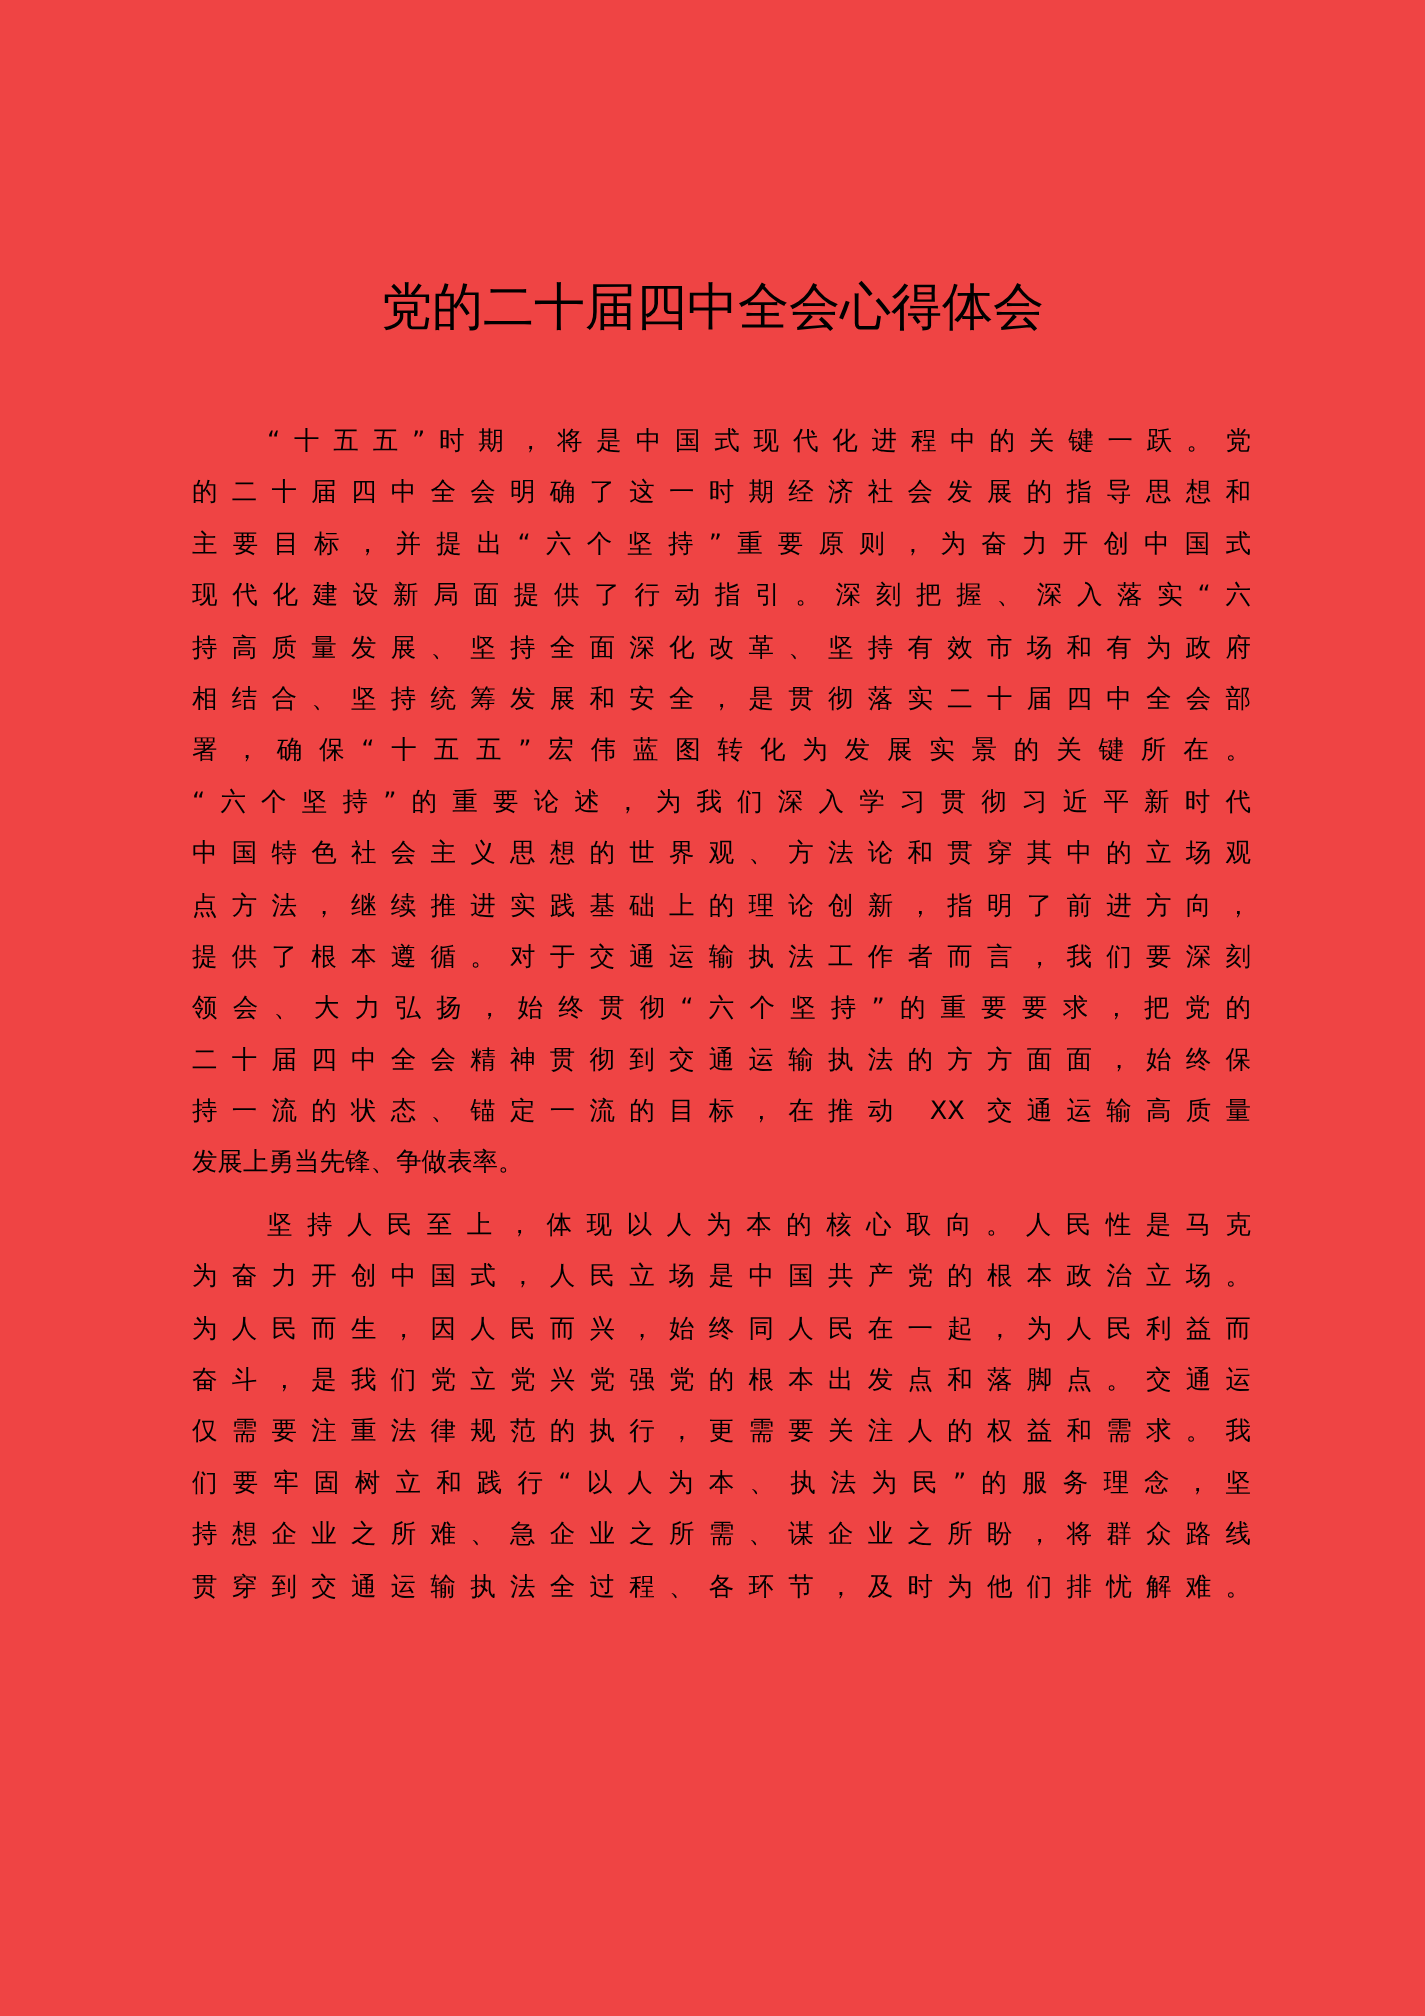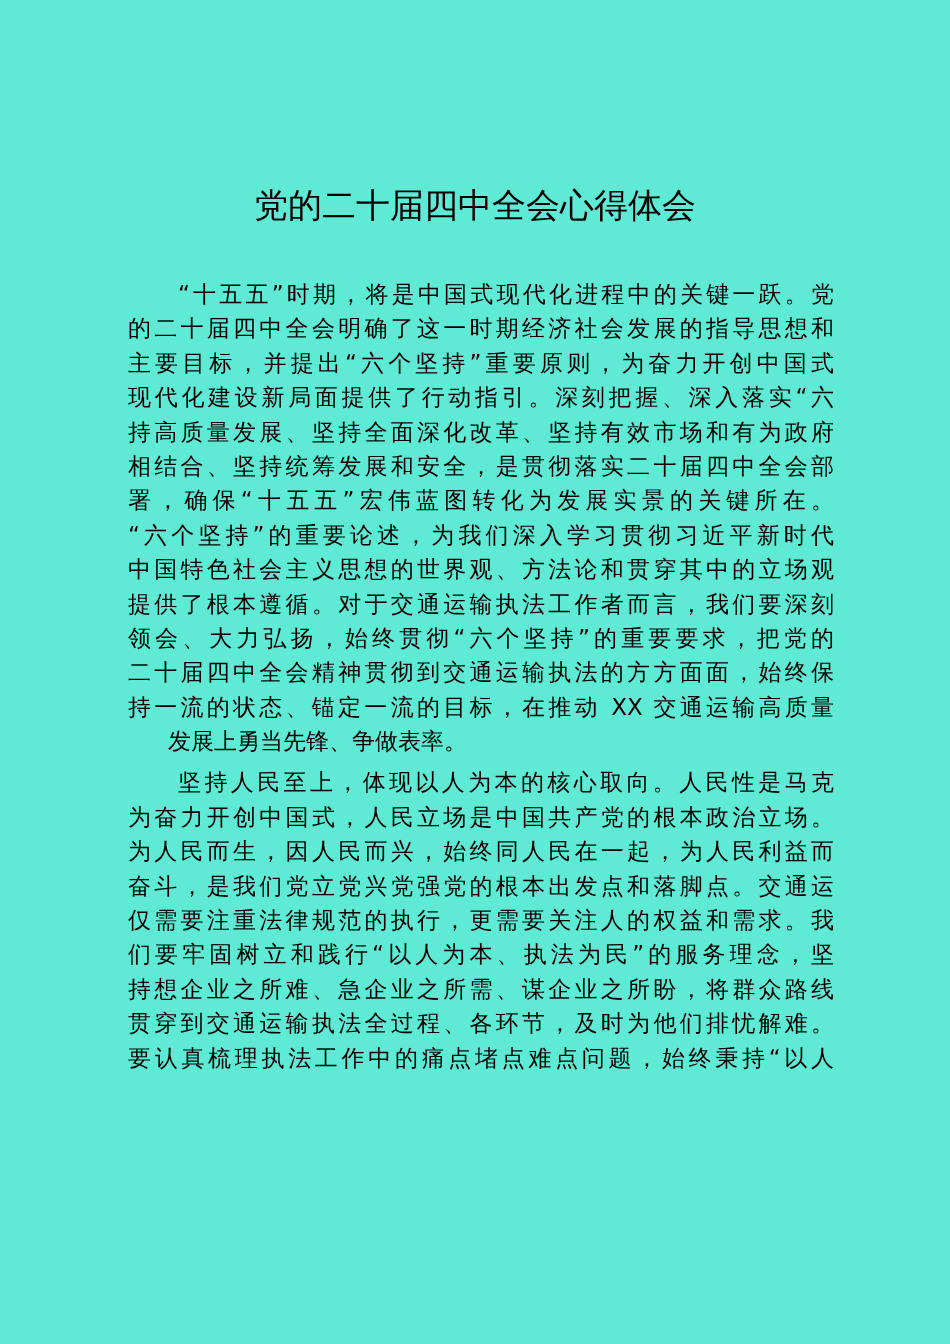--- a/index.html
+++ b/index.html
@@ -12,21 +12,21 @@
     height: 1344px;
     position: relative;
     overflow: hidden;
     font-family: "DejaVu Sans", "Liberation Sans", sans-serif;
     color: #000000;
   }
   .page {
     position: absolute;
     left: 0; top: 0;
     width: 950px; height: 1344px;
-    background: #5eead4;
+    background: #ef4444;
   }
   .title {
     position: absolute;
     left: 0;
     width: 950px;
     top: 183px;
     height: 44px;
     line-height: 44px;
     text-align: center;
     font-size: 34px;
@@ -37,29 +37,28 @@
   .body-text {
     position: absolute;
     left: 128px;
     width: 706px;
     top: 277px;
   }
   .line {
     display: block;
     height: 34.4px;
     line-height: 34.4px;
-    font-size: 23px;
+    font-size: 17px;
     white-space: nowrap;
     text-align: justify;
     text-align-last: justify;
     overflow: visible;
   }
   .line.last {
     text-align-last: left;
-    margin-left: 40px;
   }
   .line.indent {
     padding-left: 50px;
   }
   .para-gap {
     height: 7px;
   }
 </style>
 </head>
 <body>
@@ -72,33 +71,33 @@
     <div>
       <span class="line indent">“十五五”时期，将是中国式现代化进程中的关键一跃。党</span>
       <span class="line">的二十届四中全会明确了这一时期经济社会发展的指导思想和</span>
       <span class="line">主要目标，并提出“六个坚持”重要原则，为奋力开创中国式</span>
       <span class="line">现代化建设新局面提供了行动指引。深刻把握、深入落实“六</span>
       <span class="line">持高质量发展、坚持全面深化改革、坚持有效市场和有为政府</span>
       <span class="line">相结合、坚持统筹发展和安全，是贯彻落实二十届四中全会部</span>
       <span class="line">署，确保“十五五”宏伟蓝图转化为发展实景的关键所在。</span>
       <span class="line">“六个坚持”的重要论述，为我们深入学习贯彻习近平新时代</span>
       <span class="line">中国特色社会主义思想的世界观、方法论和贯穿其中的立场观</span>
+      <span class="line">点方法，继续推进实践基础上的理论创新，指明了前进方向，</span>
       <span class="line">提供了根本遵循。对于交通运输执法工作者而言，我们要深刻</span>
       <span class="line">领会、大力弘扬，始终贯彻“六个坚持”的重要要求，把党的</span>
       <span class="line">二十届四中全会精神贯彻到交通运输执法的方方面面，始终保</span>
       <span class="line">持一流的状态、锚定一流的目标，在推动 XX 交通运输高质量</span>
       <span class="line last">发展上勇当先锋、争做表率。</span>
     </div>
     <div class="para-gap"></div>
 
     <div>
       <span class="line indent">坚持人民至上，体现以人为本的核心取向。人民性是马克</span>
       <span class="line">为奋力开创中国式，人民立场是中国共产党的根本政治立场。</span>
       <span class="line">为人民而生，因人民而兴，始终同人民在一起，为人民利益而</span>
       <span class="line">奋斗，是我们党立党兴党强党的根本出发点和落脚点。交通运</span>
       <span class="line">仅需要注重法律规范的执行，更需要关注人的权益和需求。我</span>
       <span class="line">们要牢固树立和践行“以人为本、执法为民”的服务理念，坚</span>
       <span class="line">持想企业之所难、急企业之所需、谋企业之所盼，将群众路线</span>
       <span class="line">贯穿到交通运输执法全过程、各环节，及时为他们排忧解难。</span>
-      <span class="line">要认真梳理执法工作中的痛点堵点难点问题，始终秉持“以人</span>
     </div>
   </div>
 </div>
 
 </body></html>

